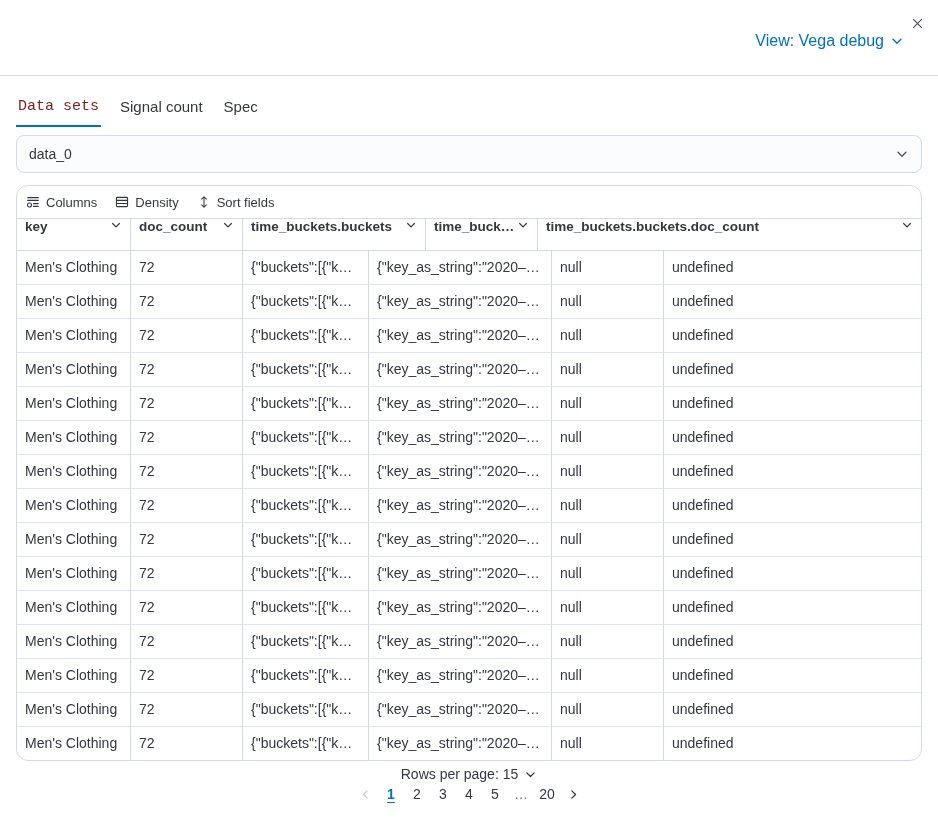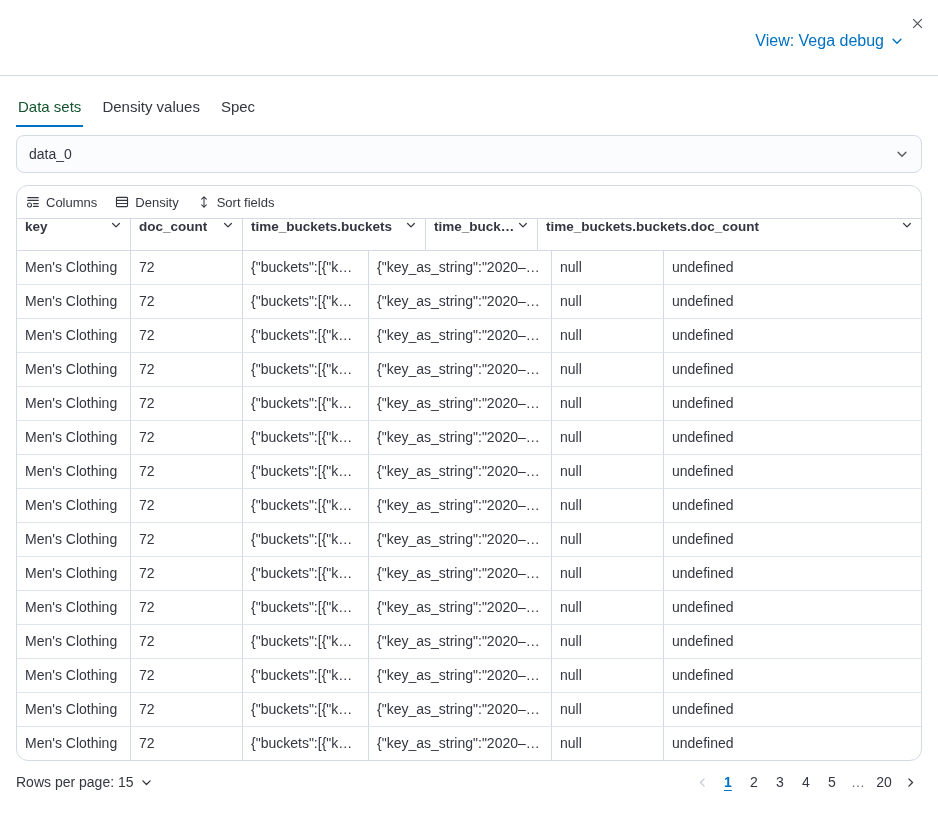--- a/index.html
+++ b/index.html
@@ -24,21 +24,21 @@
     width: 20px; height: 20px;
     display: flex; align-items: center; justify-content: center;
     color: #4a4d55;
   }
 
   .flyout-body { padding: 0 16px; }
 
   
   .tabs { display: flex; padding-top: 22px; }
   .tab { font-size: 15px; color: #343741; padding: 0 2px 10px; margin-right: 17px; border-bottom: 2px solid transparent; }
-  .tab-active { color: #14532d; border-bottom-color: #0071c2; }
+  .tab-active { color: #7f1d1d; border-bottom-color: #0071c2; font-family: Liberation Mono, monospace; }
 
   
   .dataset-select {
     margin-top: 8px; width: 100%; height: 38px;
     border: 1px solid #d3dae6; border-radius: 8px; background: #fbfcfd;
     display: flex; align-items: center; justify-content: space-between;
     padding: 0 12px; font-size: 14px; color: #343741;
   }
   .dataset-select .chev { color: #55585f; }
 
@@ -71,21 +71,21 @@
   .cell:last-child { border-right: none; }
 
   .c0 { width: 114px; flex: none; }
   .c1 { width: 112px; flex: none; }
   .c2 { width: 126px; flex: none; }
   .c3 { width: 183px; flex: none; }
   .c4 { width: 112px; flex: none; }
   .c5 { flex: 1; min-width: 0; }
 
   
-  .grid-footer { display: flex; align-items: center; justify-content: space-between; margin-top: 5px; height: 32px; }
+  .grid-footer { display: flex; align-items: center; justify-content: space-between; margin-top: 5px; height: 32px; flex-direction: column; }
   .rows-per-page { display: flex; align-items: center; gap: 6px; font-size: 14px; color: #343741; }
   .pagination { display: flex; align-items: center; gap: 2px; }
   .page-btn { min-width: 24px; height: 24px; padding: 0 4px; font-size: 14px; color: #343741; text-align: center; }
   .page-btn.active { color: #0071c2; font-weight: 700; text-decoration: underline; text-underline-offset: 3px; }
   .page-btn.ell { color: #69707d; cursor: default; }
   .page-nav { width: 24px; height: 24px; display: flex; align-items: center; justify-content: center; color: #343741; }
   .page-nav.disabled { color: #c5cbd5; cursor: default; }
 </style>
 </head>
 <body>
@@ -103,21 +103,21 @@
       <svg width="13" height="13" viewBox="0 0 16 16">
         <path d="M3 3l10 10M13 3L3 13" fill="none" stroke="currentColor" stroke-width="1.4" stroke-linecap="round"></path>
       </svg>
     </button>
   </header>
 
   <div class="flyout-body">
 
     <nav class="tabs">
         <button class="tab tab-active">Data sets</button>
-        <button class="tab">Density values</button>
+        <button class="tab">Signal count</button>
         <button class="tab">Spec</button>
       </nav>
 
     <button class="dataset-select">
       <span>data_0</span>
       <svg class="chev" width="14" height="14" viewBox="0 0 16 16">
         <path d="M3.5 6l4.5 4.5L12.5 6" fill="none" stroke="currentColor" stroke-width="1.6" stroke-linecap="round" stroke-linejoin="round"></path>
       </svg>
     </button>
 

